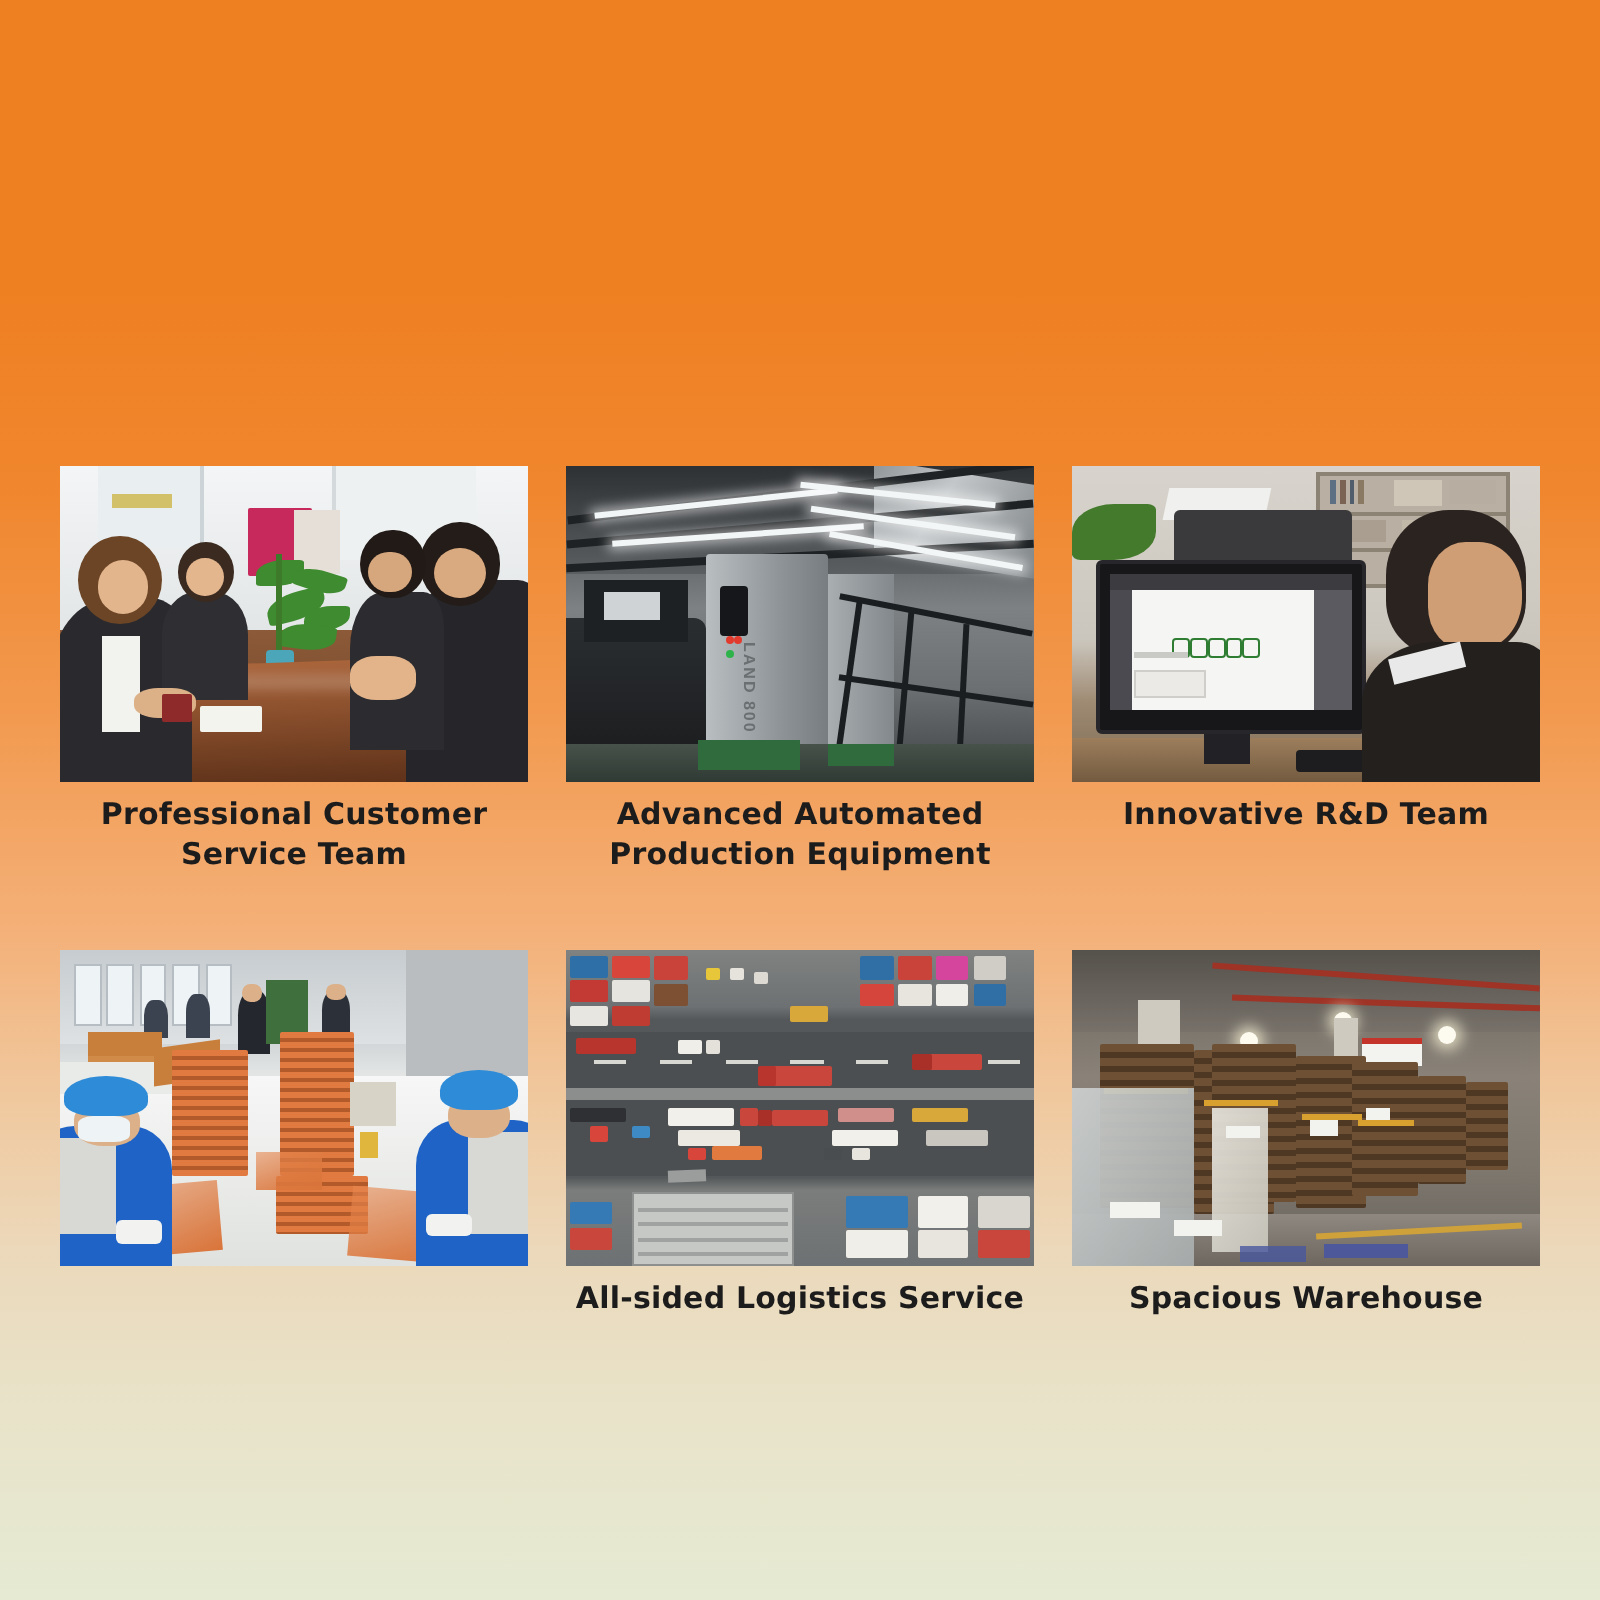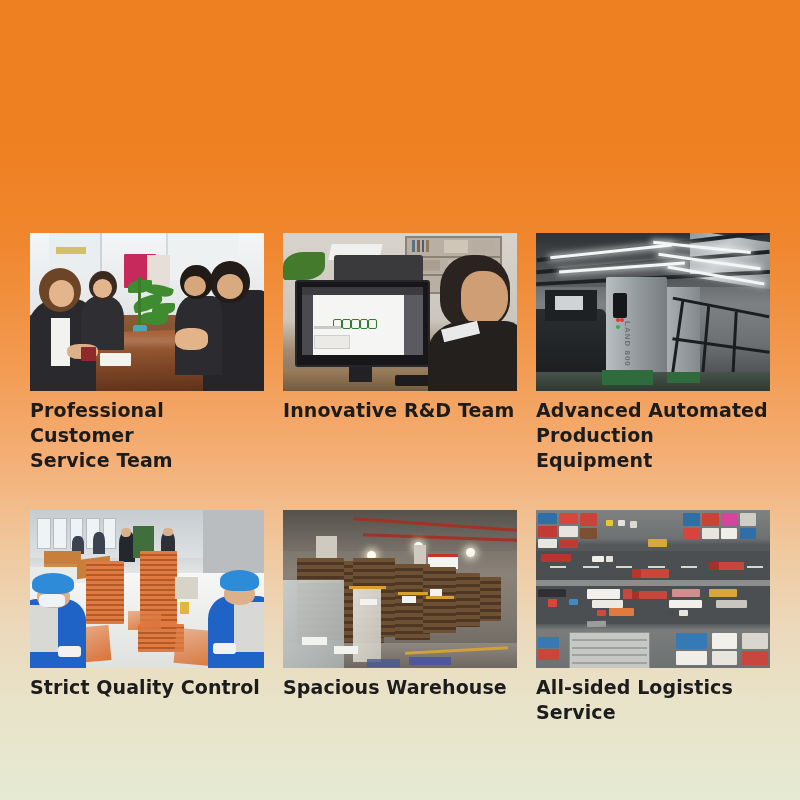--- a/index.html
+++ b/index.html
@@ -85,22 +85,23 @@
     background: #cfcfcf;
     border: 0;
     display: block;
   }
   .thumb .scene {
     position: absolute;
     inset: 0;
   }
   .caption {
     margin-top: 7px;
+    text-align: center;
     font-family: "DejaVu Sans", sans-serif;
-    font-size: 19px;
+    font-size: 15px;
     font-weight: 600;
     color: #1c1c1c;
     line-height: 1.32;
     letter-spacing: 0.1px;
     white-space: pre-line;
   }
 
   
   .s1 { background: linear-gradient(to bottom,#eceff1 0%,#e4e7e9 44%,#d8d9d8 50%,#8c5a38 52%,#6b3f26 100%); }
   .s1 .wall { position:absolute; left:0; top:0; width:100%; height:52%; background:linear-gradient(to bottom,#f3f5f6,#e3e6e7); }
@@ -242,20 +243,57 @@
           <div class="head" style="right:22%;top:20%;width:14%;height:22%;background:#221a16;"></div>
           <div class="head" style="right:25%;top:27%;width:9%;height:13%;background:#d6a67c;"></div>
           <div class="p" style="right:24%;top:60%;width:14%;height:14%;background:#e3b48a;border-radius:40%;"></div>
           <div class="p" style="left:16%;top:70%;width:13%;height:10%;background:#ddb188;border-radius:40%;"></div>
           <div class="p" style="left:30%;top:76%;width:13%;height:8%;background:#f4f4ef;border-radius:1px;"></div>
           <div class="p" style="left:22%;top:72%;width:6%;height:9%;background:#8f2a2a;border-radius:1px;"></div>
         </div>
       </div>
       <div class="caption">Professional Customer
 Service Team</div>
+    </div>
+
+    <div class="cell">
+      <div class="thumb">
+        <div class="scene s3">
+          <div class="ceiling"></div>
+          <div class="duct"></div>
+          <div class="beam" style="left:0;top:7%;width:100%;transform:rotate(-7deg);"></div>
+          <div class="beam" style="left:0;top:17%;width:100%;transform:rotate(-5deg);"></div>
+          <div class="beam" style="left:0;top:27%;width:100%;transform:rotate(-3deg);"></div>
+          <div class="light" style="left:6%;top:11%;width:52%;height:3px;transform:rotate(-6deg);"></div>
+          <div class="light" style="left:10%;top:21%;width:54%;height:3px;transform:rotate(-4deg);"></div>
+          <div class="light" style="left:50%;top:8%;width:42%;height:3px;transform:rotate(6deg);"></div>
+          <div class="light" style="left:52%;top:17%;width:44%;height:3px;transform:rotate(8deg);"></div>
+          <div class="light" style="left:56%;top:26%;width:42%;height:3px;transform:rotate(10deg);"></div>
+          <div class="press"></div>
+          <div class="press2"></div>
+          <div class="press3"></div>
+          <div class="panel"></div>
+          <div class="dot" style="left:34%;top:54%;"></div>
+          <div class="dot" style="left:36%;top:54%;"></div>
+          <div class="dot" style="left:34%;top:58%;background:#2eb34a;"></div>
+          <div class="ptext">LAND 800</div>
+          <div class="rail" style="left:60%;top:42%;width:3px;height:50%;transform:rotate(8deg);"></div>
+          <div class="rail" style="left:72%;top:46%;width:3px;height:46%;transform:rotate(5deg);"></div>
+          <div class="rail" style="left:84%;top:50%;width:3px;height:42%;transform:rotate(3deg);"></div>
+          <div class="rail" style="left:58%;top:46%;width:42%;height:3px;transform:rotate(11deg);"></div>
+          <div class="rail" style="left:58%;top:70%;width:42%;height:3px;transform:rotate(8deg);"></div>
+          <div class="floor"></div>
+          <div class="green" style="left:28%;bottom:4%;width:22%;height:9%;"></div>
+          <div class="green" style="left:56%;bottom:5%;width:14%;height:7%;"></div>
+          <div style="position:absolute;left:4%;top:36%;width:22%;height:20%;background:#1e2123;"></div>
+          <div style="position:absolute;left:8%;top:40%;width:12%;height:9%;background:#cfd3d5;"></div>
+        </div>
+      </div>
+      <div class="caption">Advanced Automated
+Production Equipment</div>
     </div>
 
     <div class="cell">
       <div class="thumb">
         <div class="scene s2">
           <div class="leafy"></div>
           <div class="shelf">
             <i style="top:33%"></i>
               <i style="top:66%"></i>
             <div class="book" style="left:6%;background:#5d6f82;"></div>
@@ -290,57 +328,20 @@
           <div class="keyboard"></div>
           <div class="man-head"></div>
           <div class="man-face"></div>
           <div class="man-body"></div>
           <div class="collar"></div>
         </div>
       </div>
       <div class="caption">Innovative R&amp;D Team</div>
     </div>
 
-    <div class="cell">
-      <div class="thumb">
-        <div class="scene s3">
-          <div class="ceiling"></div>
-          <div class="duct"></div>
-          <div class="beam" style="left:0;top:7%;width:100%;transform:rotate(-7deg);"></div>
-          <div class="beam" style="left:0;top:17%;width:100%;transform:rotate(-5deg);"></div>
-          <div class="beam" style="left:0;top:27%;width:100%;transform:rotate(-3deg);"></div>
-          <div class="light" style="left:6%;top:11%;width:52%;height:3px;transform:rotate(-6deg);"></div>
-          <div class="light" style="left:10%;top:21%;width:54%;height:3px;transform:rotate(-4deg);"></div>
-          <div class="light" style="left:50%;top:8%;width:42%;height:3px;transform:rotate(6deg);"></div>
-          <div class="light" style="left:52%;top:17%;width:44%;height:3px;transform:rotate(8deg);"></div>
-          <div class="light" style="left:56%;top:26%;width:42%;height:3px;transform:rotate(10deg);"></div>
-          <div class="press"></div>
-          <div class="press2"></div>
-          <div class="press3"></div>
-          <div class="panel"></div>
-          <div class="dot" style="left:34%;top:54%;"></div>
-          <div class="dot" style="left:36%;top:54%;"></div>
-          <div class="dot" style="left:34%;top:58%;background:#2eb34a;"></div>
-          <div class="ptext">LAND 800</div>
-          <div class="rail" style="left:60%;top:42%;width:3px;height:50%;transform:rotate(8deg);"></div>
-          <div class="rail" style="left:72%;top:46%;width:3px;height:46%;transform:rotate(5deg);"></div>
-          <div class="rail" style="left:84%;top:50%;width:3px;height:42%;transform:rotate(3deg);"></div>
-          <div class="rail" style="left:58%;top:46%;width:42%;height:3px;transform:rotate(11deg);"></div>
-          <div class="rail" style="left:58%;top:70%;width:42%;height:3px;transform:rotate(8deg);"></div>
-          <div class="floor"></div>
-          <div class="green" style="left:28%;bottom:4%;width:22%;height:9%;"></div>
-          <div class="green" style="left:56%;bottom:5%;width:14%;height:7%;"></div>
-          <div style="position:absolute;left:4%;top:36%;width:22%;height:20%;background:#1e2123;"></div>
-          <div style="position:absolute;left:8%;top:40%;width:12%;height:9%;background:#cfd3d5;"></div>
-        </div>
-      </div>
-      <div class="caption">Advanced Automated
-Production Equipment</div>
-    </div>
-
     <div class="cell row2">
       <div class="thumb">
         <div class="scene s4">
           <div class="bgwall"></div>
           <div class="greywall"></div>
           <div class="window" style="left:3%"></div>
           <div class="window" style="left:10%"></div>
           <div class="window" style="left:17%"></div>
           <div class="window" style="left:24%"></div>
           <div class="window" style="left:31%"></div>
@@ -374,21 +375,103 @@
           <div class="mask" style="left:4%;top:53%;width:11%;height:8%;"></div>
           <div class="cap" style="left:1%;top:40%;width:18%;height:13%;"></div>
           <div class="worker" style="right:-6%;top:54%;width:30%;height:48%;"></div>
           <div class="vest" style="right:-1%;top:58%;width:14%;height:32%;"></div>
           <div class="skin" style="right:4%;top:46%;width:13%;height:14%;"></div>
           <div class="cap" style="right:2%;top:38%;width:17%;height:13%;"></div>
           <div style="position:absolute;left:12%;top:86%;width:10%;height:7%;background:#f2f3f0;border-radius:3px;"></div>
           <div style="position:absolute;right:12%;top:84%;width:10%;height:7%;background:#f2f3f0;border-radius:3px;"></div>
         </div>
       </div>
-      <div class="caption">Strict Quality Control</div>
+    </div>
+
+    <div class="cell row2">
+      <div class="thumb">
+        <div class="scene s6">
+          <div class="ground"></div>
+
+          <div class="ctr" style="left:1%;top:2%;width:8%;height:7%;background:#2e6fa8;"></div>
+          <div class="ctr" style="left:1%;top:10%;width:8%;height:7%;background:#c23a33;"></div>
+          <div class="ctr" style="left:1%;top:18%;width:8%;height:6%;background:#e8e6e0;"></div>
+          <div class="ctr" style="left:10%;top:2%;width:8%;height:7%;background:#d8453b;"></div>
+          <div class="ctr" style="left:10%;top:10%;width:8%;height:7%;background:#e6e4de;"></div>
+          <div class="ctr" style="left:10%;top:18%;width:8%;height:6%;background:#bf3c33;"></div>
+          <div class="ctr" style="left:19%;top:2%;width:7%;height:8%;background:#c9433a;"></div>
+          <div class="ctr" style="left:19%;top:11%;width:7%;height:7%;background:#7d4f33;"></div>
+          <div class="ctr" style="left:63%;top:2%;width:7%;height:8%;background:#2f6fa6;"></div>
+          <div class="ctr" style="left:63%;top:11%;width:7%;height:7%;background:#d5453c;"></div>
+          <div class="ctr" style="left:71%;top:2%;width:7%;height:8%;background:#c9433a;"></div>
+          <div class="ctr" style="left:71%;top:11%;width:7%;height:7%;background:#e8e5df;"></div>
+          <div class="ctr" style="left:79%;top:2%;width:7%;height:8%;background:#d5459d;"></div>
+          <div class="ctr" style="left:79%;top:11%;width:7%;height:7%;background:#f0eee8;"></div>
+          <div class="ctr" style="left:87%;top:2%;width:7%;height:8%;background:#cfcdc6;"></div>
+          <div class="ctr" style="left:87%;top:11%;width:7%;height:7%;background:#2f6fa6;"></div>
+          <div class="ctr" style="left:48%;top:18%;width:8%;height:5%;background:#d9a83a;"></div>
+
+          <div class="cab" style="left:30%;top:6%;width:3%;height:4%;background:#e8c63a;"></div>
+          <div class="cab" style="left:35%;top:6%;width:3%;height:4%;background:#e6e3dc;"></div>
+          <div class="cab" style="left:40%;top:7%;width:3%;height:4%;background:#dddad3;"></div>
+
+          <div class="road" style="top:26%;height:18%;"></div>
+          <div class="road" style="top:48%;height:24%;"></div>
+          <div class="median" style="left:0;top:44%;width:100%;height:4%;"></div>
+          <div class="dash" style="left:6%;top:35%;width:7%;"></div>
+          <div class="dash" style="left:20%;top:35%;width:7%;"></div>
+          <div class="dash" style="left:34%;top:35%;width:7%;"></div>
+          <div class="dash" style="left:48%;top:35%;width:7%;"></div>
+          <div class="dash" style="left:62%;top:35%;width:7%;"></div>
+          <div class="dash" style="left:76%;top:35%;width:7%;"></div>
+          <div class="dash" style="left:90%;top:35%;width:7%;"></div>
+
+          <div class="truck" style="left:2%;top:28%;width:13%;height:5%;background:#b8352d;"></div>
+          <div class="cab" style="left:24%;top:29%;width:5%;height:4%;background:#f0eee8;"></div>
+          <div class="cab" style="left:30%;top:29%;width:3%;height:4%;background:#e4e1da;"></div>
+          <div class="truck" style="left:44%;top:37%;width:13%;height:6%;background:#c8463c;"></div>
+          <div class="cab" style="left:41%;top:37%;width:4%;height:6%;background:#b8352d;"></div>
+          <div class="truck" style="left:77%;top:33%;width:12%;height:5%;background:#c8463c;"></div>
+          <div class="cab" style="left:74%;top:33%;width:4%;height:5%;background:#a83028;"></div>
+
+          <div class="truck" style="left:1%;top:50%;width:12%;height:5%;background:#2e3033;"></div>
+          <div class="cab" style="left:5%;top:56%;width:4%;height:5%;background:#d8453b;"></div>
+          <div class="truck" style="left:14%;top:56%;width:4%;height:4%;background:#3e8ac4;"></div>
+          <div class="truck" style="left:22%;top:50%;width:14%;height:6%;background:#f2f0ea;"></div>
+          <div class="cab" style="left:37%;top:50%;width:4%;height:6%;background:#c8463c;"></div>
+          <div class="truck" style="left:24%;top:57%;width:13%;height:5%;background:#ece9e2;"></div>
+          <div class="truck" style="left:44%;top:51%;width:12%;height:5%;background:#c8463c;"></div>
+          <div class="cab" style="left:41%;top:51%;width:3%;height:5%;background:#a83028;"></div>
+          <div class="truck" style="left:58%;top:50%;width:12%;height:5%;background:#d08f8a;"></div>
+          <div class="truck" style="left:57%;top:57%;width:14%;height:5%;background:#f2f0ea;"></div>
+          <div class="truck" style="left:74%;top:50%;width:12%;height:5%;background:#d9a83a;"></div>
+          <div class="truck" style="left:77%;top:57%;width:13%;height:5%;background:#c9c6bf;"></div>
+          <div class="cab" style="left:26%;top:63%;width:4%;height:4%;background:#d8453b;"></div>
+          <div class="truck" style="left:31%;top:62%;width:11%;height:5%;background:#e07a3e;"></div>
+          <div class="cab" style="left:55%;top:63%;width:4%;height:4%;background:#4a4d50;"></div>
+          <div class="cab" style="left:61%;top:63%;width:4%;height:4%;background:#e8e5de;"></div>
+
+          <div class="bldg" style="left:14%;top:77%;width:34%;height:22%;">
+            <i style="top:18%"></i>
+              <i style="top:40%"></i>
+              <i style="top:62%"></i>
+              <i style="top:84%"></i>
+          </div>
+          <div class="ctr" style="left:1%;top:80%;width:9%;height:7%;background:#3579b5;"></div>
+          <div class="ctr" style="left:1%;top:88%;width:9%;height:7%;background:#c8463c;"></div>
+          <div class="ctr" style="left:60%;top:78%;width:13%;height:10%;background:#3579b5;"></div>
+          <div class="ctr" style="left:60%;top:89%;width:13%;height:9%;background:#f0eee8;"></div>
+          <div class="ctr" style="left:75%;top:78%;width:11%;height:10%;background:#f2f0ea;"></div>
+          <div class="ctr" style="left:75%;top:89%;width:11%;height:9%;background:#e8e5de;"></div>
+          <div class="ctr" style="left:88%;top:78%;width:11%;height:10%;background:#d9d6cf;"></div>
+          <div class="ctr" style="left:88%;top:89%;width:11%;height:9%;background:#c8463c;"></div>
+          <div style="position:absolute;left:22%;top:70%;width:8%;height:4%;background:#9a9d9b;transform:rotate(-2deg);"></div>
+        </div>
+      </div>
+      <div class="caption">All-sided Logistics Service</div>
     </div>
 
     <div class="cell row2">
       <div class="thumb">
         <div class="scene s5">
           <div class="roof"></div>
           <div class="redbeam" style="left:30%;top:8%;width:70%;transform:rotate(4deg);"></div>
           <div class="redbeam" style="left:34%;top:16%;width:66%;transform:rotate(2deg);"></div>
           <div class="lamp" style="left:56%;top:20%;"></div>
           <div class="lamp" style="left:78%;top:24%;"></div>
@@ -416,97 +499,14 @@
           <div class="label" style="left:51%;top:54%;width:6%;height:5%;"></div>
           <div class="label" style="left:63%;top:50%;width:5%;height:4%;"></div>
           <div class="yellowline" style="left:52%;bottom:10%;width:44%;transform:rotate(-3deg);"></div>
           <div style="position:absolute;left:54%;bottom:2%;width:18%;height:5%;background:#4452a8;opacity:.8;"></div>
           <div style="position:absolute;left:36%;bottom:1%;width:14%;height:5%;background:#49589f;opacity:.8;"></div>
         </div>
       </div>
       <div class="caption">Spacious Warehouse</div>
     </div>
 
-    <div class="cell row2">
-      <div class="thumb">
-        <div class="scene s6">
-          <div class="ground"></div>
-
-          <div class="ctr" style="left:1%;top:2%;width:8%;height:7%;background:#2e6fa8;"></div>
-          <div class="ctr" style="left:1%;top:10%;width:8%;height:7%;background:#c23a33;"></div>
-          <div class="ctr" style="left:1%;top:18%;width:8%;height:6%;background:#e8e6e0;"></div>
-          <div class="ctr" style="left:10%;top:2%;width:8%;height:7%;background:#d8453b;"></div>
-          <div class="ctr" style="left:10%;top:10%;width:8%;height:7%;background:#e6e4de;"></div>
-          <div class="ctr" style="left:10%;top:18%;width:8%;height:6%;background:#bf3c33;"></div>
-          <div class="ctr" style="left:19%;top:2%;width:7%;height:8%;background:#c9433a;"></div>
-          <div class="ctr" style="left:19%;top:11%;width:7%;height:7%;background:#7d4f33;"></div>
-          <div class="ctr" style="left:63%;top:2%;width:7%;height:8%;background:#2f6fa6;"></div>
-          <div class="ctr" style="left:63%;top:11%;width:7%;height:7%;background:#d5453c;"></div>
-          <div class="ctr" style="left:71%;top:2%;width:7%;height:8%;background:#c9433a;"></div>
-          <div class="ctr" style="left:71%;top:11%;width:7%;height:7%;background:#e8e5df;"></div>
-          <div class="ctr" style="left:79%;top:2%;width:7%;height:8%;background:#d5459d;"></div>
-          <div class="ctr" style="left:79%;top:11%;width:7%;height:7%;background:#f0eee8;"></div>
-          <div class="ctr" style="left:87%;top:2%;width:7%;height:8%;background:#cfcdc6;"></div>
-          <div class="ctr" style="left:87%;top:11%;width:7%;height:7%;background:#2f6fa6;"></div>
-          <div class="ctr" style="left:48%;top:18%;width:8%;height:5%;background:#d9a83a;"></div>
-
-          <div class="cab" style="left:30%;top:6%;width:3%;height:4%;background:#e8c63a;"></div>
-          <div class="cab" style="left:35%;top:6%;width:3%;height:4%;background:#e6e3dc;"></div>
-          <div class="cab" style="left:40%;top:7%;width:3%;height:4%;background:#dddad3;"></div>
-
-          <div class="road" style="top:26%;height:18%;"></div>
-          <div class="road" style="top:48%;height:24%;"></div>
-          <div class="median" style="left:0;top:44%;width:100%;height:4%;"></div>
-          <div class="dash" style="left:6%;top:35%;width:7%;"></div>
-          <div class="dash" style="left:20%;top:35%;width:7%;"></div>
-          <div class="dash" style="left:34%;top:35%;width:7%;"></div>
-          <div class="dash" style="left:48%;top:35%;width:7%;"></div>
-          <div class="dash" style="left:62%;top:35%;width:7%;"></div>
-          <div class="dash" style="left:76%;top:35%;width:7%;"></div>
-          <div class="dash" style="left:90%;top:35%;width:7%;"></div>
-
-          <div class="truck" style="left:2%;top:28%;width:13%;height:5%;background:#b8352d;"></div>
-          <div class="cab" style="left:24%;top:29%;width:5%;height:4%;background:#f0eee8;"></div>
-          <div class="cab" style="left:30%;top:29%;width:3%;height:4%;background:#e4e1da;"></div>
-          <div class="truck" style="left:44%;top:37%;width:13%;height:6%;background:#c8463c;"></div>
-          <div class="cab" style="left:41%;top:37%;width:4%;height:6%;background:#b8352d;"></div>
-          <div class="truck" style="left:77%;top:33%;width:12%;height:5%;background:#c8463c;"></div>
-          <div class="cab" style="left:74%;top:33%;width:4%;height:5%;background:#a83028;"></div>
-
-          <div class="truck" style="left:1%;top:50%;width:12%;height:5%;background:#2e3033;"></div>
-          <div class="cab" style="left:5%;top:56%;width:4%;height:5%;background:#d8453b;"></div>
-          <div class="truck" style="left:14%;top:56%;width:4%;height:4%;background:#3e8ac4;"></div>
-          <div class="truck" style="left:22%;top:50%;width:14%;height:6%;background:#f2f0ea;"></div>
-          <div class="cab" style="left:37%;top:50%;width:4%;height:6%;background:#c8463c;"></div>
-          <div class="truck" style="left:24%;top:57%;width:13%;height:5%;background:#ece9e2;"></div>
-          <div class="truck" style="left:44%;top:51%;width:12%;height:5%;background:#c8463c;"></div>
-          <div class="cab" style="left:41%;top:51%;width:3%;height:5%;background:#a83028;"></div>
-          <div class="truck" style="left:58%;top:50%;width:12%;height:5%;background:#d08f8a;"></div>
-          <div class="truck" style="left:57%;top:57%;width:14%;height:5%;background:#f2f0ea;"></div>
-          <div class="truck" style="left:74%;top:50%;width:12%;height:5%;background:#d9a83a;"></div>
-          <div class="truck" style="left:77%;top:57%;width:13%;height:5%;background:#c9c6bf;"></div>
-          <div class="cab" style="left:26%;top:63%;width:4%;height:4%;background:#d8453b;"></div>
-          <div class="truck" style="left:31%;top:62%;width:11%;height:5%;background:#e07a3e;"></div>
-          <div class="cab" style="left:55%;top:63%;width:4%;height:4%;background:#4a4d50;"></div>
-          <div class="cab" style="left:61%;top:63%;width:4%;height:4%;background:#e8e5de;"></div>
-
-          <div class="bldg" style="left:14%;top:77%;width:34%;height:22%;">
-            <i style="top:18%"></i>
-              <i style="top:40%"></i>
-              <i style="top:62%"></i>
-              <i style="top:84%"></i>
-          </div>
-          <div class="ctr" style="left:1%;top:80%;width:9%;height:7%;background:#3579b5;"></div>
-          <div class="ctr" style="left:1%;top:88%;width:9%;height:7%;background:#c8463c;"></div>
-          <div class="ctr" style="left:60%;top:78%;width:13%;height:10%;background:#3579b5;"></div>
-          <div class="ctr" style="left:60%;top:89%;width:13%;height:9%;background:#f0eee8;"></div>
-          <div class="ctr" style="left:75%;top:78%;width:11%;height:10%;background:#f2f0ea;"></div>
-          <div class="ctr" style="left:75%;top:89%;width:11%;height:9%;background:#e8e5de;"></div>
-          <div class="ctr" style="left:88%;top:78%;width:11%;height:10%;background:#d9d6cf;"></div>
-          <div class="ctr" style="left:88%;top:89%;width:11%;height:9%;background:#c8463c;"></div>
-          <div style="position:absolute;left:22%;top:70%;width:8%;height:4%;background:#9a9d9b;transform:rotate(-2deg);"></div>
-        </div>
-      </div>
-      <div class="caption">All-sided Logistics Service</div>
-    </div>
-
   </div>
 </div>
 
 </body></html>

